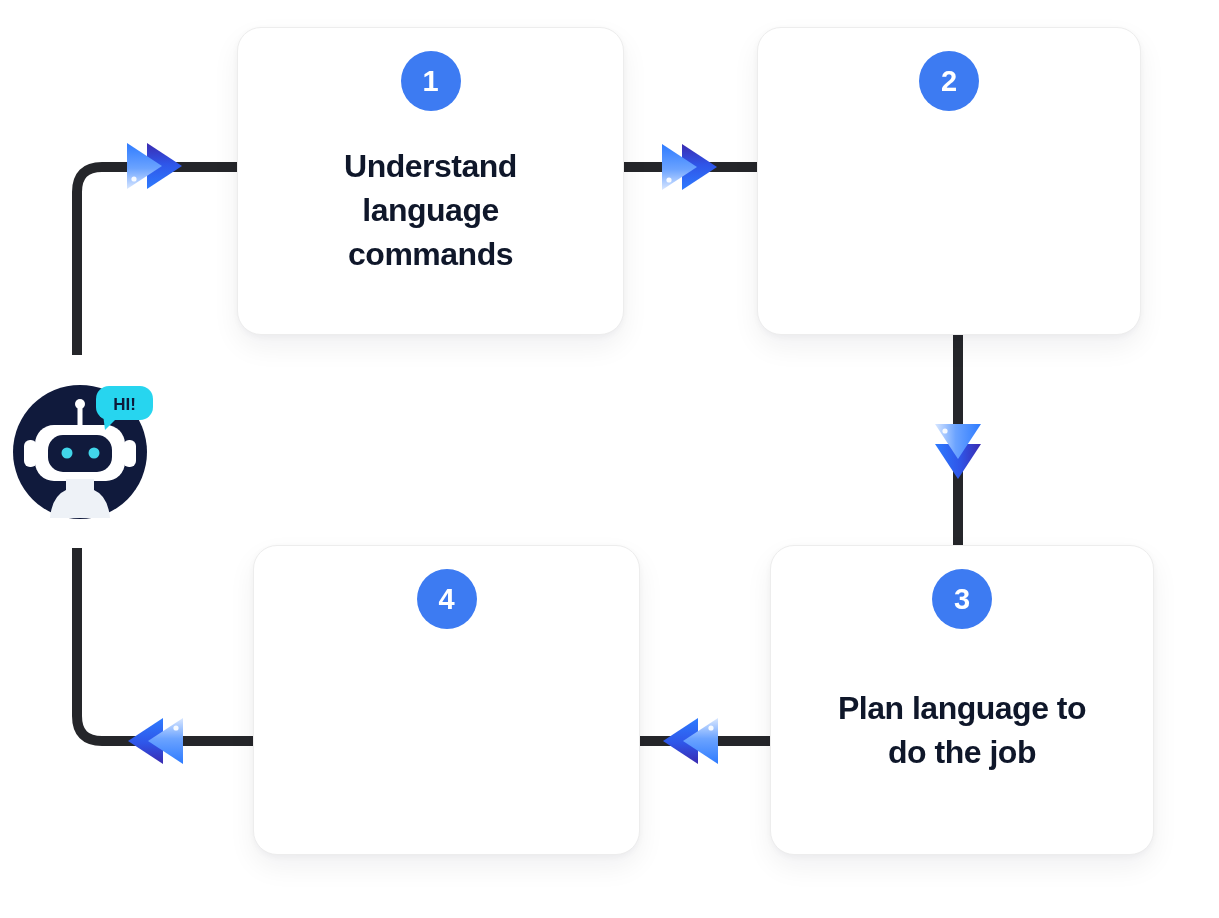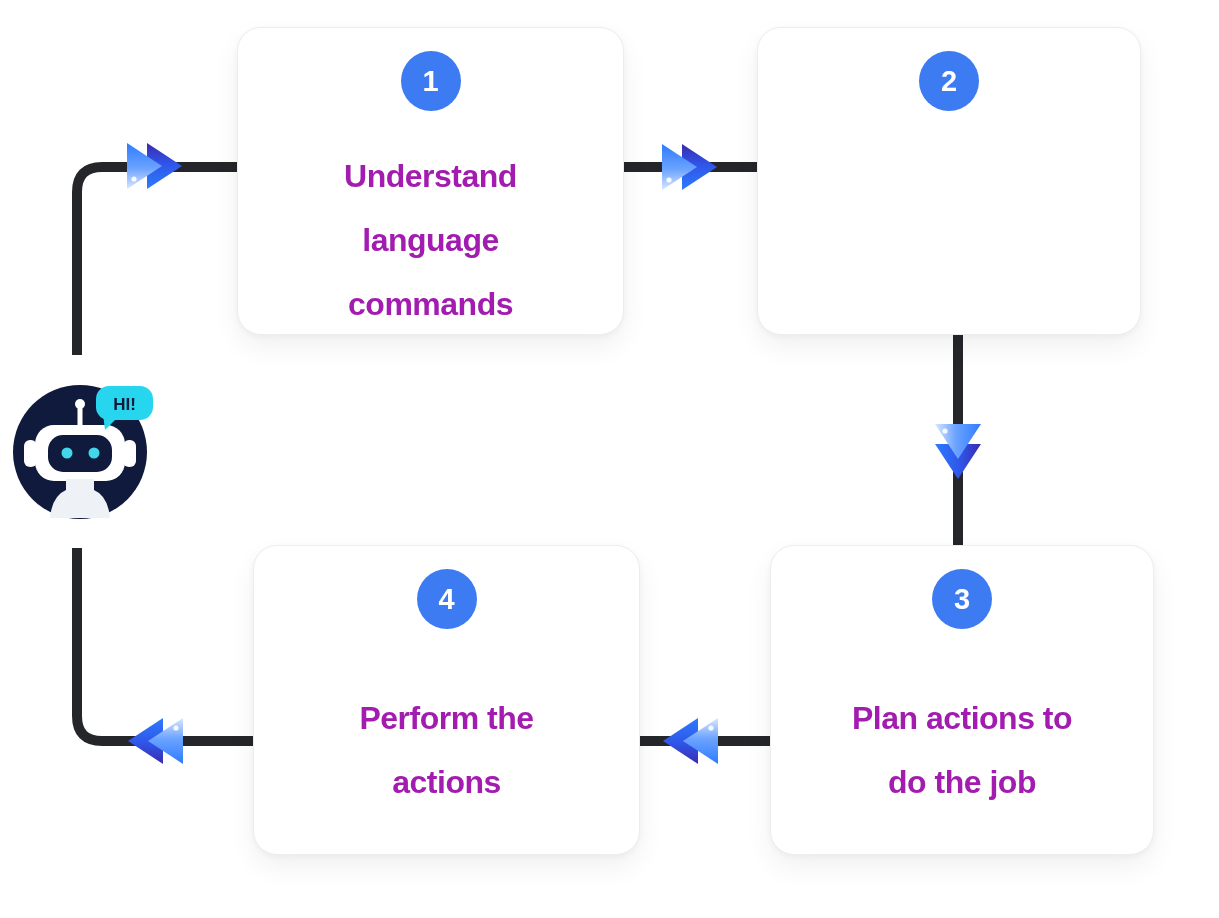--- a/index.html
+++ b/index.html
@@ -19,22 +19,22 @@
   .c4 { left:253px; top:545px; width:385px; height:308px; }
   .badge {
     position:absolute; top:23px; left:50%; transform:translateX(-50%);
     width:60px; height:60px; border-radius:50%;
     background:#3d7bf2; color:#ffffff;
     font-size:29px; font-weight:bold;
     display:flex; align-items:center; justify-content:center;
   }
   .label {
     position:absolute; left:12px; right:12px; text-align:center;
-    font-weight:bold; font-size:32px; line-height:64px;
-    color:#a21caf; letter-spacing:-0.5px; white-space:pre-line;
+    font-weight:bold; font-size:32px; line-height:44px;
+    color:#0f172a; letter-spacing:-0.5px; white-space:pre-line;
   }
   .lines-3 { top:116px; }
   .lines-2 { top:140px; }
   .robot { position:absolute; left:6px; top:382px; width:150px; height:142px; }
   .bubble-text { font-family:"Liberation Sans", sans-serif; font-size:17px; font-weight:bold; }
 </style>
 </head>
 <body>
 
 <div class="stage">
@@ -97,23 +97,21 @@
 language
 commands</div>
   </div>
 
   <div class="card c2">
     <div class="badge">2</div>
   </div>
 
   <div class="card c3">
     <div class="badge">3</div>
-    <div class="label lines-2">Plan actions to
+    <div class="label lines-2">Plan language to
 do the job</div>
   </div>
 
   <div class="card c4">
     <div class="badge">4</div>
-    <div class="label lines-2">Perform the
-actions</div>
   </div>
 
 </div>
 
 </body></html>

